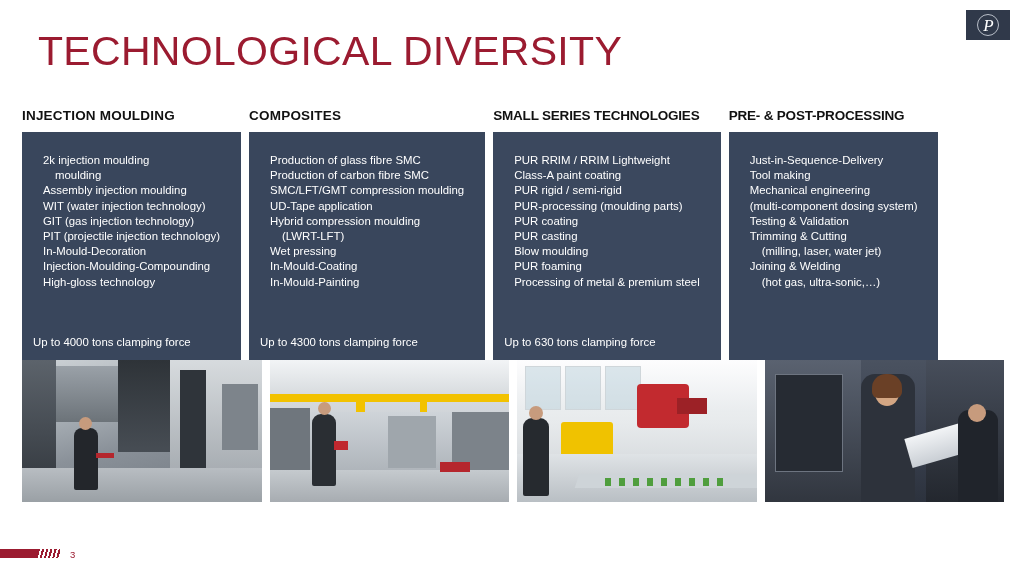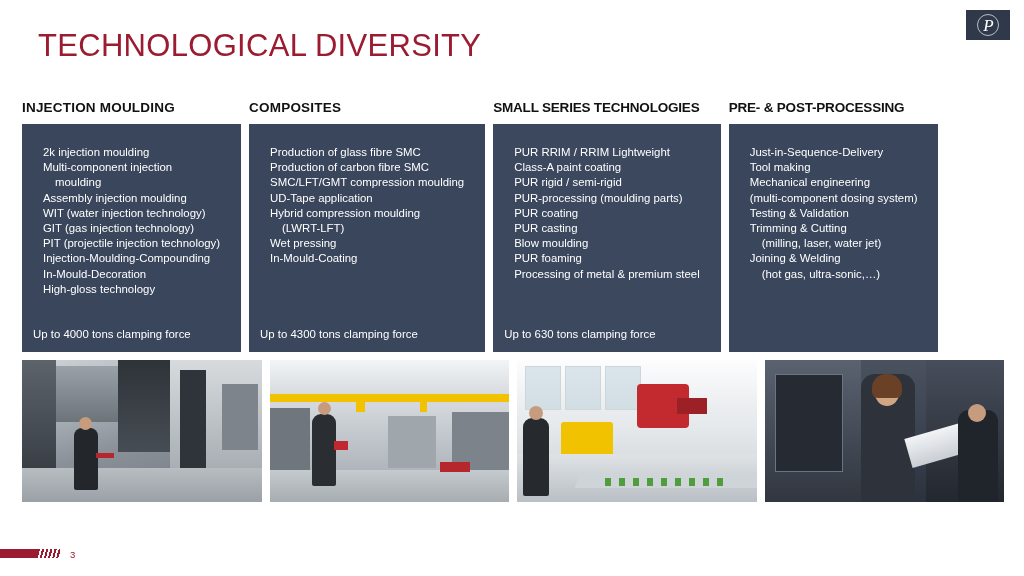--- a/index.html
+++ b/index.html
@@ -43,30 +43,30 @@
     justify-content: center;
     padding-left: 1px;
     box-sizing: border-box;
   }
 
   
   .slide-title {
     position: absolute;
     top: 28px;
     left: 38px;
-    font-size: 31px;
+    font-size: 41px;
     letter-spacing: 0.3px;
     color: #9b1b30;
     font-weight: 400;
   }
 
   
   .columns {
     position: absolute;
-    top: 100px;
+    top: 108px;
     left: 22px;
     width: 804px;
     display: flex;
     gap: 8px;
   }
   .col {
     width: 243px;
     display: flex;
     flex-direction: column;
   }
@@ -218,46 +218,46 @@
 
 <div class="slide-title">TECHNOLOGICAL DIVERSITY</div>
 
 <div class="columns">
 
   <div class="col">
     <div class="col-head">INJECTION MOULDING</div>
     <div class="panel">
       <ul>
         <li>2k injection moulding</li>
-        <li>Multi-component injection</li>
         <li class="indent">moulding</li>
         <li>Assembly injection moulding</li>
         <li>WIT (water injection technology)</li>
         <li>GIT (gas injection technology)</li>
         <li>PIT (projectile injection technology)</li>
+        <li>In-Mould-Decoration</li>
         <li>Injection-Moulding-Compounding</li>
-        <li>In-Mould-Decoration</li>
         <li>High-gloss technology</li>
       </ul>
       <div class="footnote">Up to 4000 tons clamping force</div>
     </div>
   </div>
 
   <div class="col">
     <div class="col-head">COMPOSITES</div>
     <div class="panel">
       <ul>
         <li>Production of glass fibre SMC</li>
         <li>Production of carbon fibre SMC</li>
         <li>SMC/LFT/GMT compression moulding</li>
         <li>UD-Tape application</li>
         <li>Hybrid compression moulding</li>
         <li class="indent">(LWRT-LFT)</li>
         <li>Wet pressing</li>
         <li>In-Mould-Coating</li>
+        <li>In-Mould-Painting</li>
       </ul>
       <div class="footnote">Up to 4300 tons clamping force</div>
     </div>
   </div>
 
   <div class="col">
     <div class="col-head tight">SMALL SERIES TECHNOLOGIES</div>
     <div class="panel dark-alt">
       <ul>
         <li>PUR RRIM / RRIM Lightweight</li>

